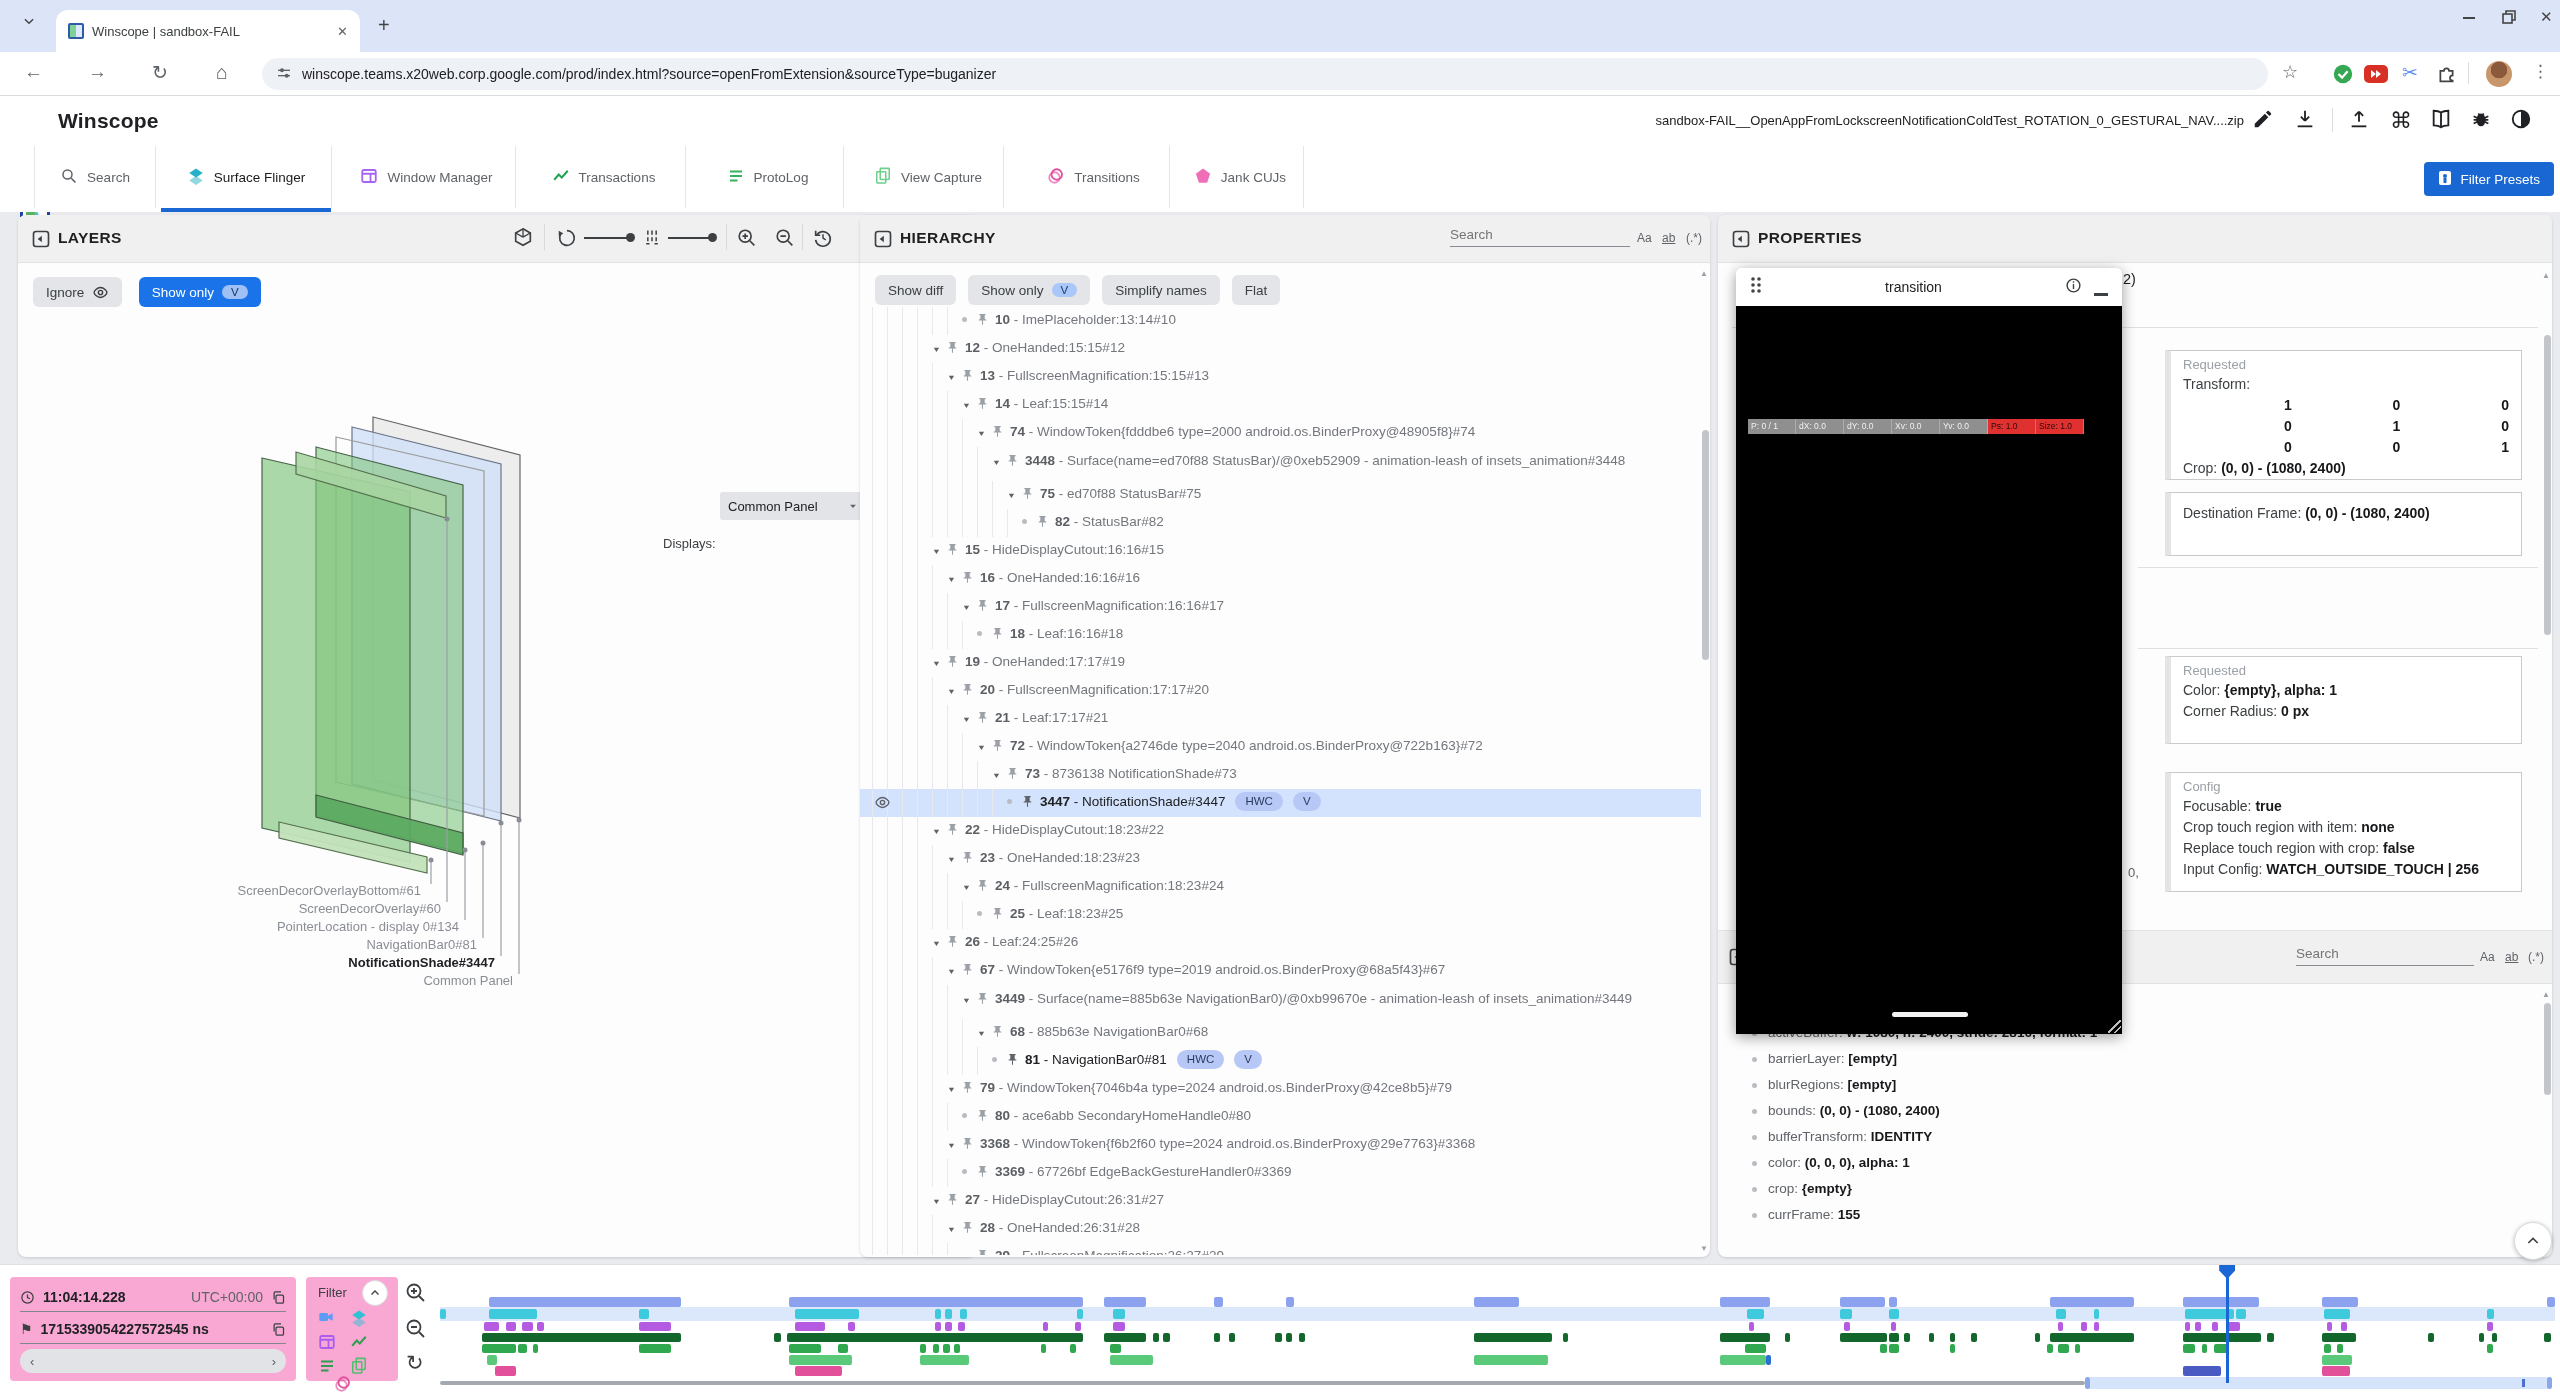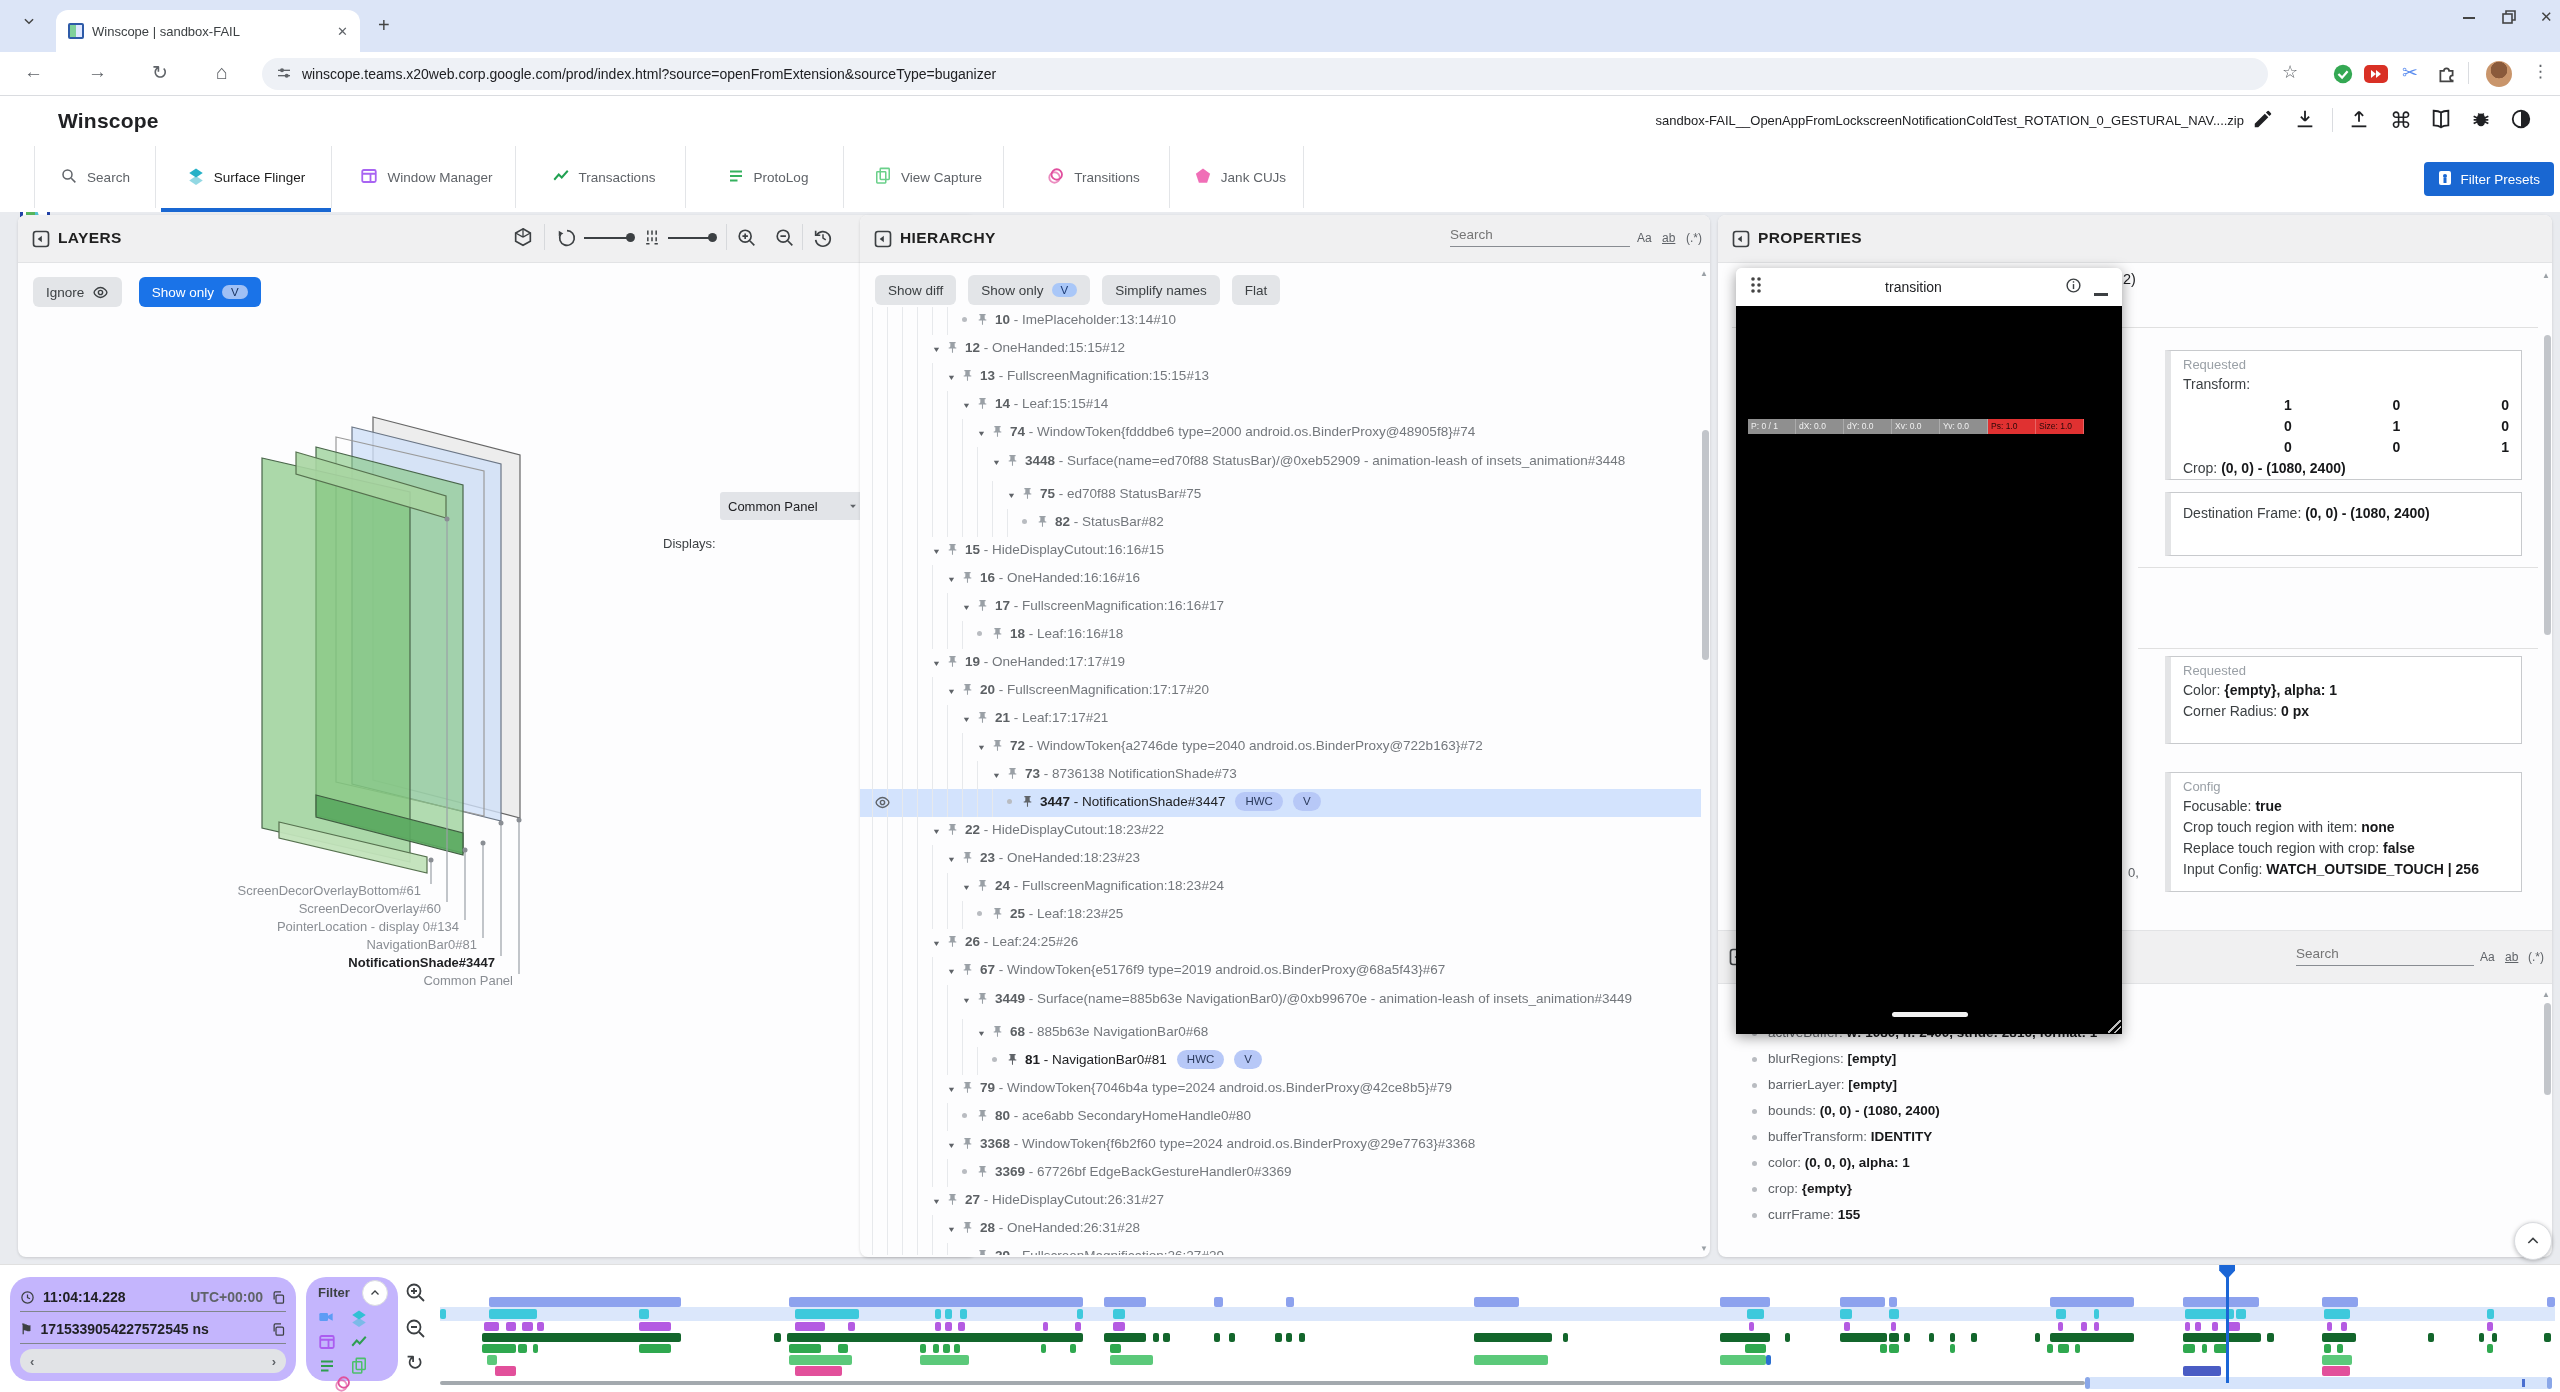--- a/index.html
+++ b/index.html
@@ -101,21 +101,21 @@
   .statbar{position:absolute;left:12px;top:113px;height:15px;display:flex;}
   .statcell{font-size:8.5px;line-height:15px;padding:0 3px;box-sizing:border-box;width:48px;
     color:#f1f1f1;border-right:1px solid rgba(255,255,255,.25);overflow:hidden;white-space:nowrap;}
   .gesture{position:absolute;left:156px;bottom:17px;width:76px;height:5px;border-radius:3px;background:#f2f2f2;}
   .resize{position:absolute;right:1px;bottom:1px;width:13px;height:13px;
     background:linear-gradient(135deg,transparent 0 46%,#bbb 46% 54%,transparent 54% 72%,#bbb 72% 80%,transparent 80%);}
   .fab{position:absolute;left:2514px;top:1222px;width:36px;height:36px;border-radius:50%;background:#fff;
     border:1px solid #dadce0;box-shadow:0 1px 4px rgba(0,0,0,.25);z-index:60;display:flex;align-items:center;justify-content:center;}
   
   .timeline{position:absolute;left:0;top:1264px;width:2560px;height:128px;background:#fff;border-top:1px solid #e0e0e0;box-sizing:border-box;}
-  .tl-card{position:absolute;background:#c4b5fd;border-radius:20px;font-weight:bold;}
+  .tl-card{position:absolute;background:#f9a8d4;border-radius:4px;}
   .tl-fieldrow{position:absolute;left:10px;width:266px;height:28px;border-bottom:1px solid #80868b;
     display:flex;align-items:center;gap:8px;font-size:14px;}
   .tl-strip{position:absolute;left:10px;top:72px;width:266px;height:24px;background:#e1e3e6;border-radius:12px;
     display:flex;align-items:center;justify-content:space-between;padding:0 10px;box-sizing:border-box;color:#5f6368;font-size:13px;}
   .track-seg{position:absolute;border-radius:2px;}
   .cursorline{position:absolute;left:2226px;top:4px;width:3px;height:114px;background:#1b66d6;z-index:5;}
   .cursorhead{position:absolute;left:2219px;top:0px;width:16px;height:14px;background:#1b66d6;z-index:5;
     clip-path:polygon(0 0,100% 0,100% 40%,50% 100%,0 40%);}
   .tl-icon{position:absolute;width:16px;height:16px;}
 </style>
@@ -572,22 +572,22 @@
             <polygon points="13,8 8,12 13,16" fill="#3c4043"></polygon>
           </svg></span>
       <input class="searchbox" style="left: 578px; top: 15px; width: 178px; position: absolute;" placeholder="Search">
       <span class="matchic abs" style="left:762px;top:19px;">Aa</span>
       <span class="matchic abs" style="left:787px;top:19px;text-decoration:underline;">ab</span>
       <span class="matchic abs" style="left:810px;top:19px;">(.*)</span>
     </div>
     <div id="detailProps">
         <div class="droot"><span class="caret">▼</span><span>NotificationShade#3447</span></div>
         <div class="drow"><span class="bullet"></span><span>activeBuffer: </span><b>w: 1080, h: 2400, stride: 2816, format: 1</b></div>
+        <div class="drow"><span class="bullet"></span><span>barrierLayer: </span><b>[empty]</b></div>
         <div class="drow"><span class="bullet"></span><span>blurRegions: </span><b>[empty]</b></div>
-        <div class="drow"><span class="bullet"></span><span>barrierLayer: </span><b>[empty]</b></div>
         <div class="drow"><span class="bullet"></span><span>bounds: </span><b>(0, 0) - (1080, 2400)</b></div>
         <div class="drow"><span class="bullet"></span><span>bufferTransform: </span><b>IDENTITY</b></div>
         <div class="drow"><span class="bullet"></span><span>color: </span><b>(0, 0, 0), alpha: 1</b></div>
         <div class="drow"><span class="bullet"></span><span>crop: </span><b>{empty}</b></div>
         <div class="drow"><span class="bullet"></span><span>currFrame: </span><b>155</b></div>
       </div>
     <span class="sarrow" style="right:2px;top:775px;">▲</span>
     <span class="sbar" style="right:1px;top:788px;height:92px;"></span>
   </div>
 

